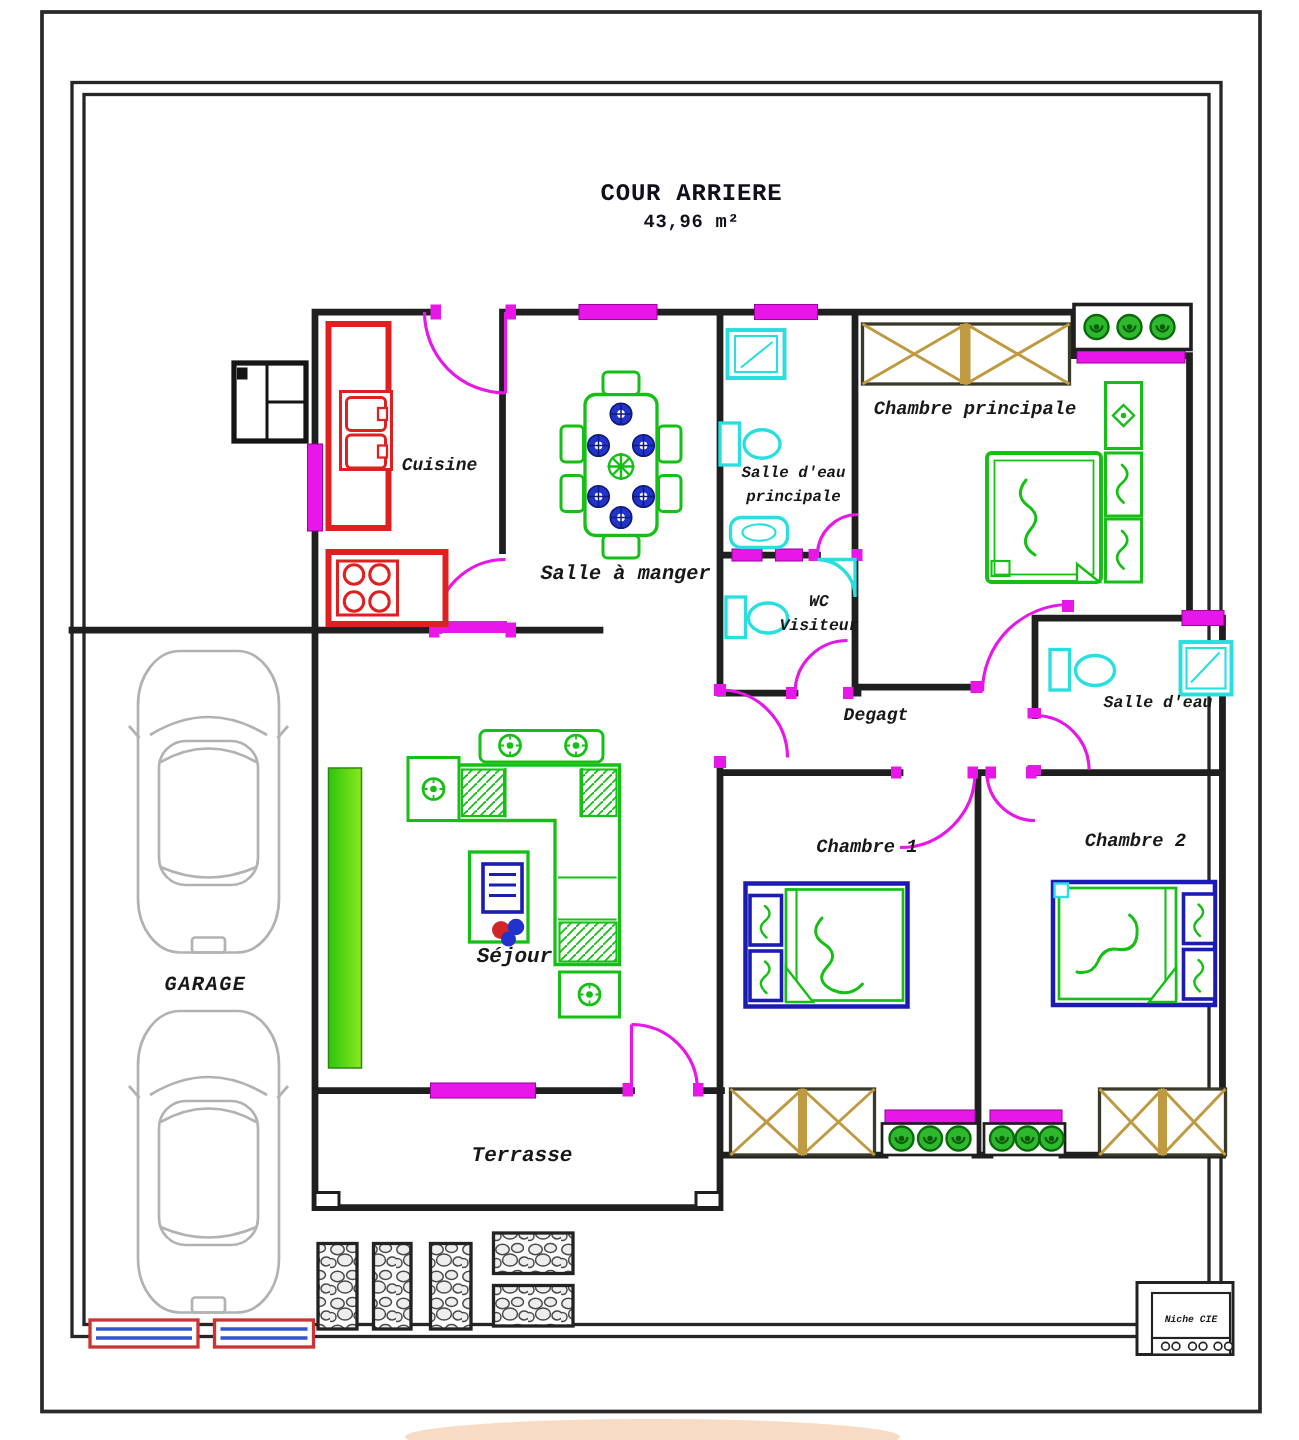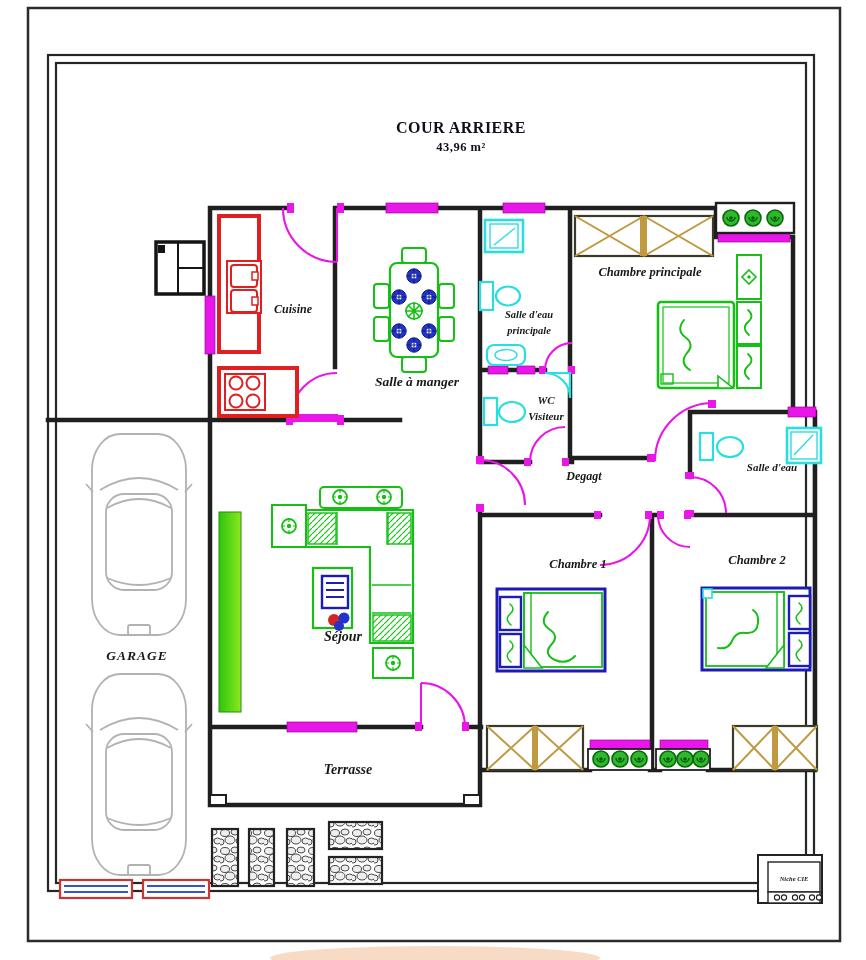--- a/index.html
+++ b/index.html
@@ -1,17 +1,17 @@
 <!DOCTYPE html>
 <html style="--c-wall: #1f1f1f; --c-opening: #e816e8; --c-kitchen: #e02020; --c-sanitary: #28dede; --c-furniture: #14c014; --c-bed_frame: #1c1cb4; --c-wardrobe: #c09a40; --c-plant: #2eb82e; --c-car: #b2b2b2; --c-planter: #46d90f; --c-flower_red: #d42525; --c-flower_blue: #2233cc;"><head>
 <meta charset="utf-8">
 <style>
   html,body{margin:0;padding:0;background:#fff;}
   #stage{position:relative;width:866px;height:960px;background:#fff;overflow:hidden;
-         font-family:Liberation Serif, serif;}
+         font-family:Liberation Mono, monospace;}
   svg{display:block}
   .wall{stroke:var(--c-wall,#1f1f1f);stroke-width:4.5;fill:none;stroke-linecap:square}
   .frame{stroke:#2b2b2b;stroke-width:2.5;fill:none}
   .bound{stroke:#262626;stroke-width:2.2;fill:none}
   .win{fill:var(--c-opening,#e816e8);stroke:#9a059a;stroke-width:.7}
   .door{stroke:var(--c-opening,#e816e8);stroke-width:2.1;fill:none}
   .jamb{fill:var(--c-opening,#e816e8)}
   .redfx{stroke:var(--c-kitchen,#e02020);fill:#fff}
   .cyanfx{stroke:var(--c-sanitary,#28dede);fill:#fff}
   .grnfx{stroke:var(--c-furniture,#14c014);fill:#fff}

